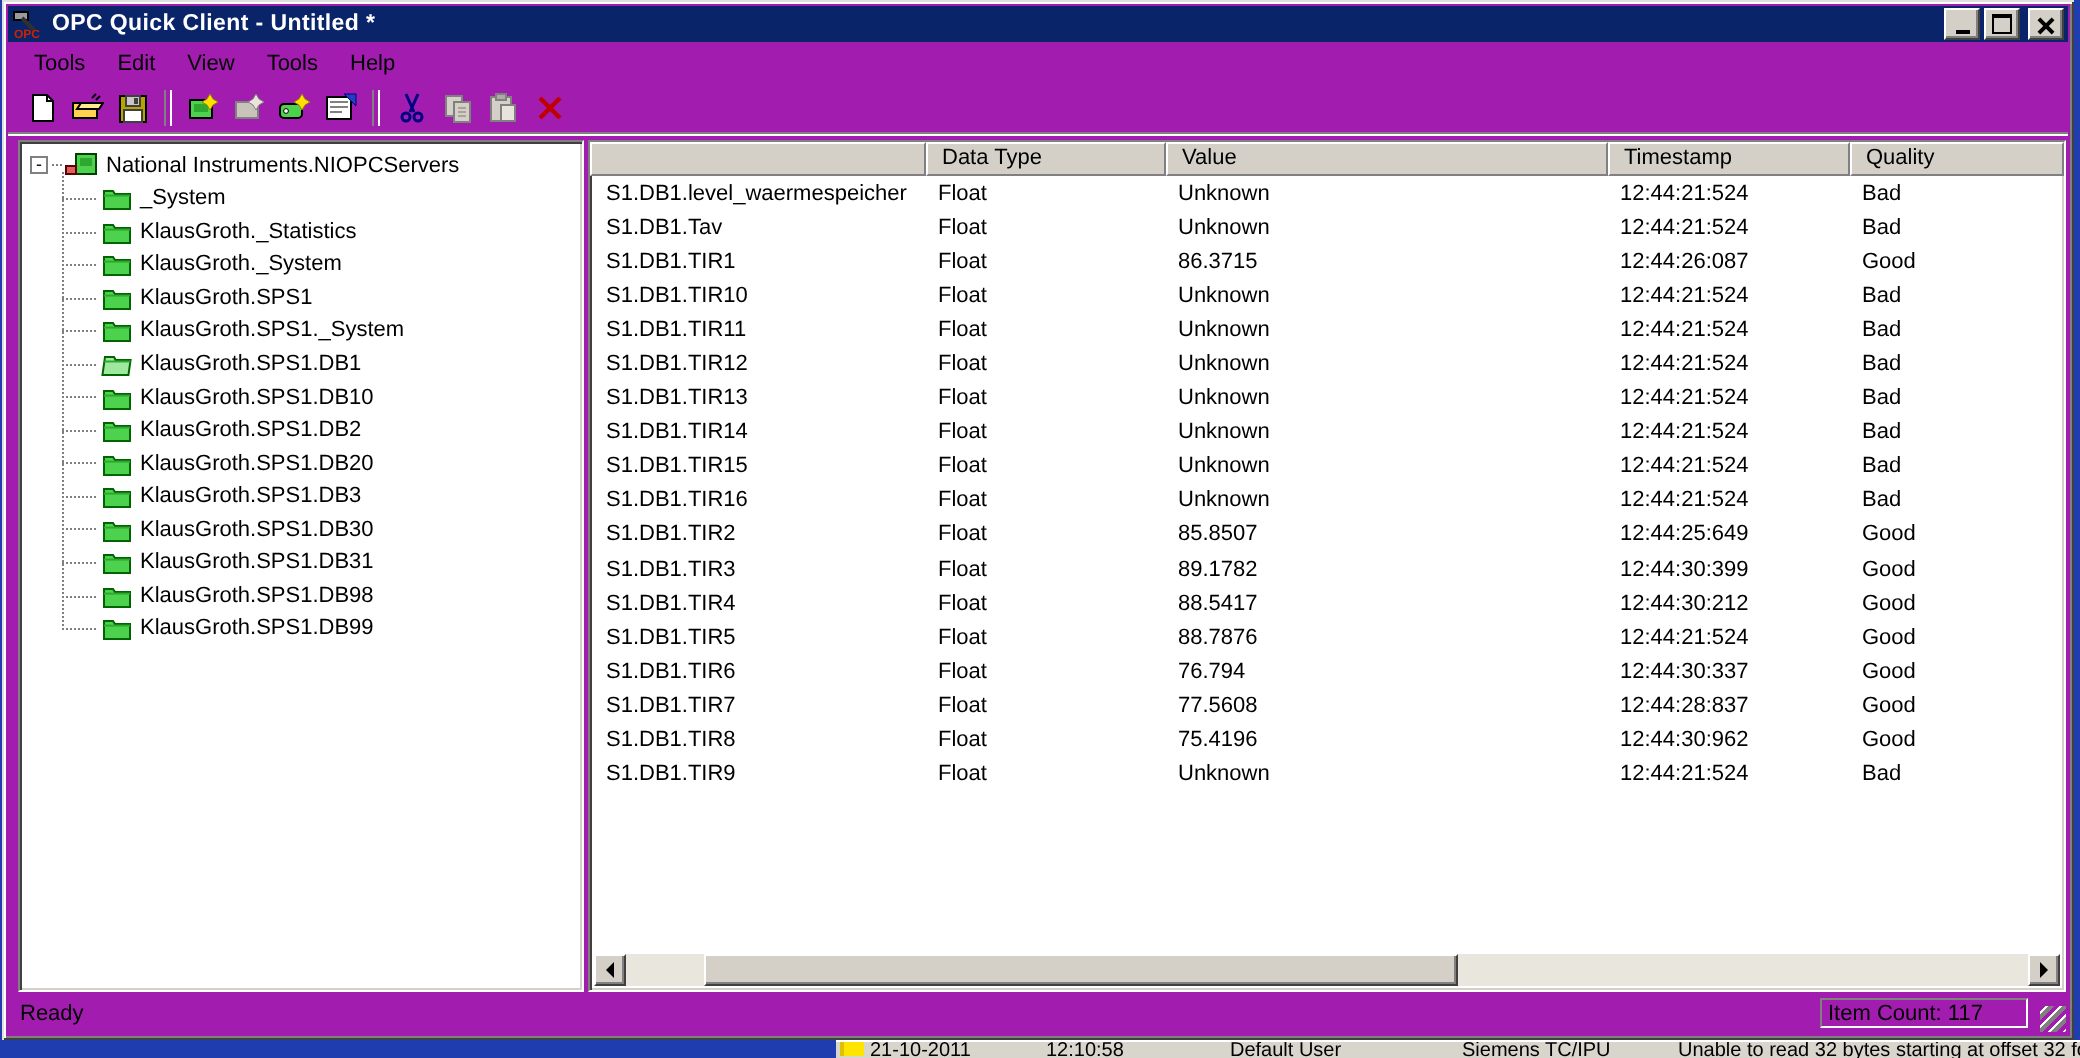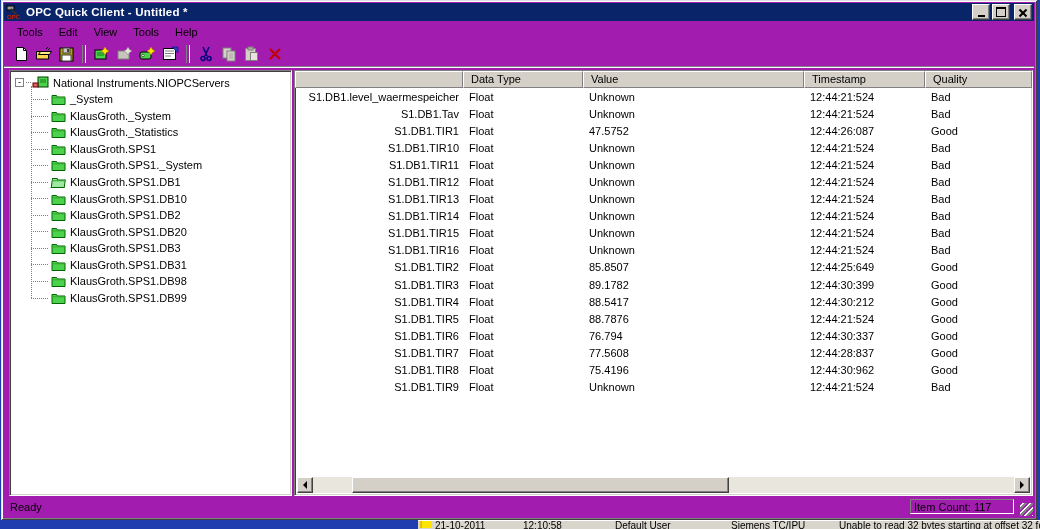--- a/index.html
+++ b/index.html
@@ -58,21 +58,21 @@
   .tree-row.bold svg.folder .body{fill:#9FE89F;}
   
   .lv-header{display:flex;height:17px;}
   .lv-h{box-sizing:border-box;background:#D4D0C8;height:17px;
     border-top:1px solid #fff;border-left:1px solid #fff;
     border-right:1px solid #808080;border-bottom:1px solid #808080;
     padding:1px 4px 0 7px;white-space:nowrap;overflow:hidden;}
   .c1{width:168px;} .c2{width:120px;} .c3{width:221px;} .c4{width:121px;} .c5{flex:1;}
   .lv-row{display:flex;height:17.1px;align-items:center;}
   .lv-c{box-sizing:border-box;padding:0 4px 0 6px;white-space:nowrap;overflow:hidden;}
-  .lv-c.c1{padding-left:12px;text-align:right;}
+  .lv-c.c1{padding-left:12px;}
   .lv-c.c1 .clip{display:inline-block;margin-left:-4px;}
   
   .hscroll{position:absolute;left:2px;right:2px;bottom:2px;height:16px;background:#E9E7DD;}
   .sb-btn{position:absolute;top:0;width:16px;height:16px;background:#D4D0C8;
     border:1px solid;border-color:#fff #404040 #404040 #fff;box-shadow:inset -1px -1px 0 #808080;
     display:flex;align-items:center;justify-content:center;box-sizing:border-box;}
   .sb-left{left:0;} .sb-right{right:0;}
   .tri-l{width:0;height:0;border:4px solid transparent;border-right:4px solid #000;margin-left:-4px;}
   .tri-r{width:0;height:0;border:4px solid transparent;border-left:4px solid #000;margin-right:-4px;}
   .sb-thumb{position:absolute;top:0;left:55px;width:377px;height:16px;background:#D4D0C8;box-sizing:border-box;
@@ -236,36 +236,36 @@
               <path d="M1 4.8 H14" stroke="#2FA82F" fill="none"></path>
             </svg>
             <span class="lbl">_System</span>
           </div>
 
           <div class="tree-row">
             <svg class="tree-icon folder" width="15" height="12" viewBox="0 0 15 12">
               <path class="body" d="M1 2.5 h4.5 l1 1.5 H14 v7.5 H1 z" fill="#4DD24D" stroke="#006400"></path>
               <path d="M1 4.8 H14" stroke="#2FA82F" fill="none"></path>
             </svg>
+            <span class="lbl">KlausGroth._Statistics</span>
+          </div>
+
+          <div class="tree-row">
+            <svg class="tree-icon folder" width="15" height="12" viewBox="0 0 15 12">
+              <path class="body" d="M1 2.5 h4.5 l1 1.5 H14 v7.5 H1 z" fill="#4DD24D" stroke="#006400"></path>
+              <path d="M1 4.8 H14" stroke="#2FA82F" fill="none"></path>
+            </svg>
             <span class="lbl">KlausGroth._System</span>
           </div>
 
           <div class="tree-row">
             <svg class="tree-icon folder" width="15" height="12" viewBox="0 0 15 12">
               <path class="body" d="M1 2.5 h4.5 l1 1.5 H14 v7.5 H1 z" fill="#4DD24D" stroke="#006400"></path>
               <path d="M1 4.8 H14" stroke="#2FA82F" fill="none"></path>
             </svg>
-            <span class="lbl">KlausGroth._Statistics</span>
-          </div>
-
-          <div class="tree-row">
-            <svg class="tree-icon folder" width="15" height="12" viewBox="0 0 15 12">
-              <path class="body" d="M1 2.5 h4.5 l1 1.5 H14 v7.5 H1 z" fill="#4DD24D" stroke="#006400"></path>
-              <path d="M1 4.8 H14" stroke="#2FA82F" fill="none"></path>
-            </svg>
             <span class="lbl">KlausGroth.SPS1</span>
           </div>
 
           <div class="tree-row">
             <svg class="tree-icon folder" width="15" height="12" viewBox="0 0 15 12">
               <path class="body" d="M1 2.5 h4.5 l1 1.5 H14 v7.5 H1 z" fill="#4DD24D" stroke="#006400"></path>
               <path d="M1 4.8 H14" stroke="#2FA82F" fill="none"></path>
             </svg>
             <span class="lbl">KlausGroth.SPS1._System</span>
           </div>
@@ -303,20 +303,27 @@
           </div>
 
           <div class="tree-row">
             <svg class="tree-icon folder" width="15" height="12" viewBox="0 0 15 12">
               <path class="body" d="M1 2.5 h4.5 l1 1.5 H14 v7.5 H1 z" fill="#4DD24D" stroke="#006400"></path>
               <path d="M1 4.8 H14" stroke="#2FA82F" fill="none"></path>
             </svg>
             <span class="lbl">KlausGroth.SPS1.DB3</span>
           </div>
 
+          <div class="tree-row">
+            <svg class="tree-icon folder" width="15" height="12" viewBox="0 0 15 12">
+              <path class="body" d="M1 2.5 h4.5 l1 1.5 H14 v7.5 H1 z" fill="#4DD24D" stroke="#006400"></path>
+              <path d="M1 4.8 H14" stroke="#2FA82F" fill="none"></path>
+            </svg>
+            <span class="lbl">KlausGroth.SPS1.DB30</span>
+          </div>
 
           <div class="tree-row">
             <svg class="tree-icon folder" width="15" height="12" viewBox="0 0 15 12">
               <path class="body" d="M1 2.5 h4.5 l1 1.5 H14 v7.5 H1 z" fill="#4DD24D" stroke="#006400"></path>
               <path d="M1 4.8 H14" stroke="#2FA82F" fill="none"></path>
             </svg>
             <span class="lbl">KlausGroth.SPS1.DB31</span>
           </div>
 
 
@@ -361,21 +368,21 @@
           <span class="lv-c c1"><span class="clip">S1.DB1.Tav</span></span>
           <span class="lv-c c2">Float</span>
           <span class="lv-c c3">Unknown</span>
           <span class="lv-c c4">12:44:21:524</span>
           <span class="lv-c c5">Bad</span>
         </div>
 
         <div class="lv-row">
           <span class="lv-c c1"><span class="clip">S1.DB1.TIR1</span></span>
           <span class="lv-c c2">Float</span>
-          <span class="lv-c c3">47.5752</span>
+          <span class="lv-c c3">86.3715</span>
           <span class="lv-c c4">12:44:26:087</span>
           <span class="lv-c c5">Good</span>
         </div>
 
         <div class="lv-row">
           <span class="lv-c c1"><span class="clip">S1.DB1.TIR10</span></span>
           <span class="lv-c c2">Float</span>
           <span class="lv-c c3">Unknown</span>
           <span class="lv-c c4">12:44:21:524</span>
           <span class="lv-c c5">Bad</span>

